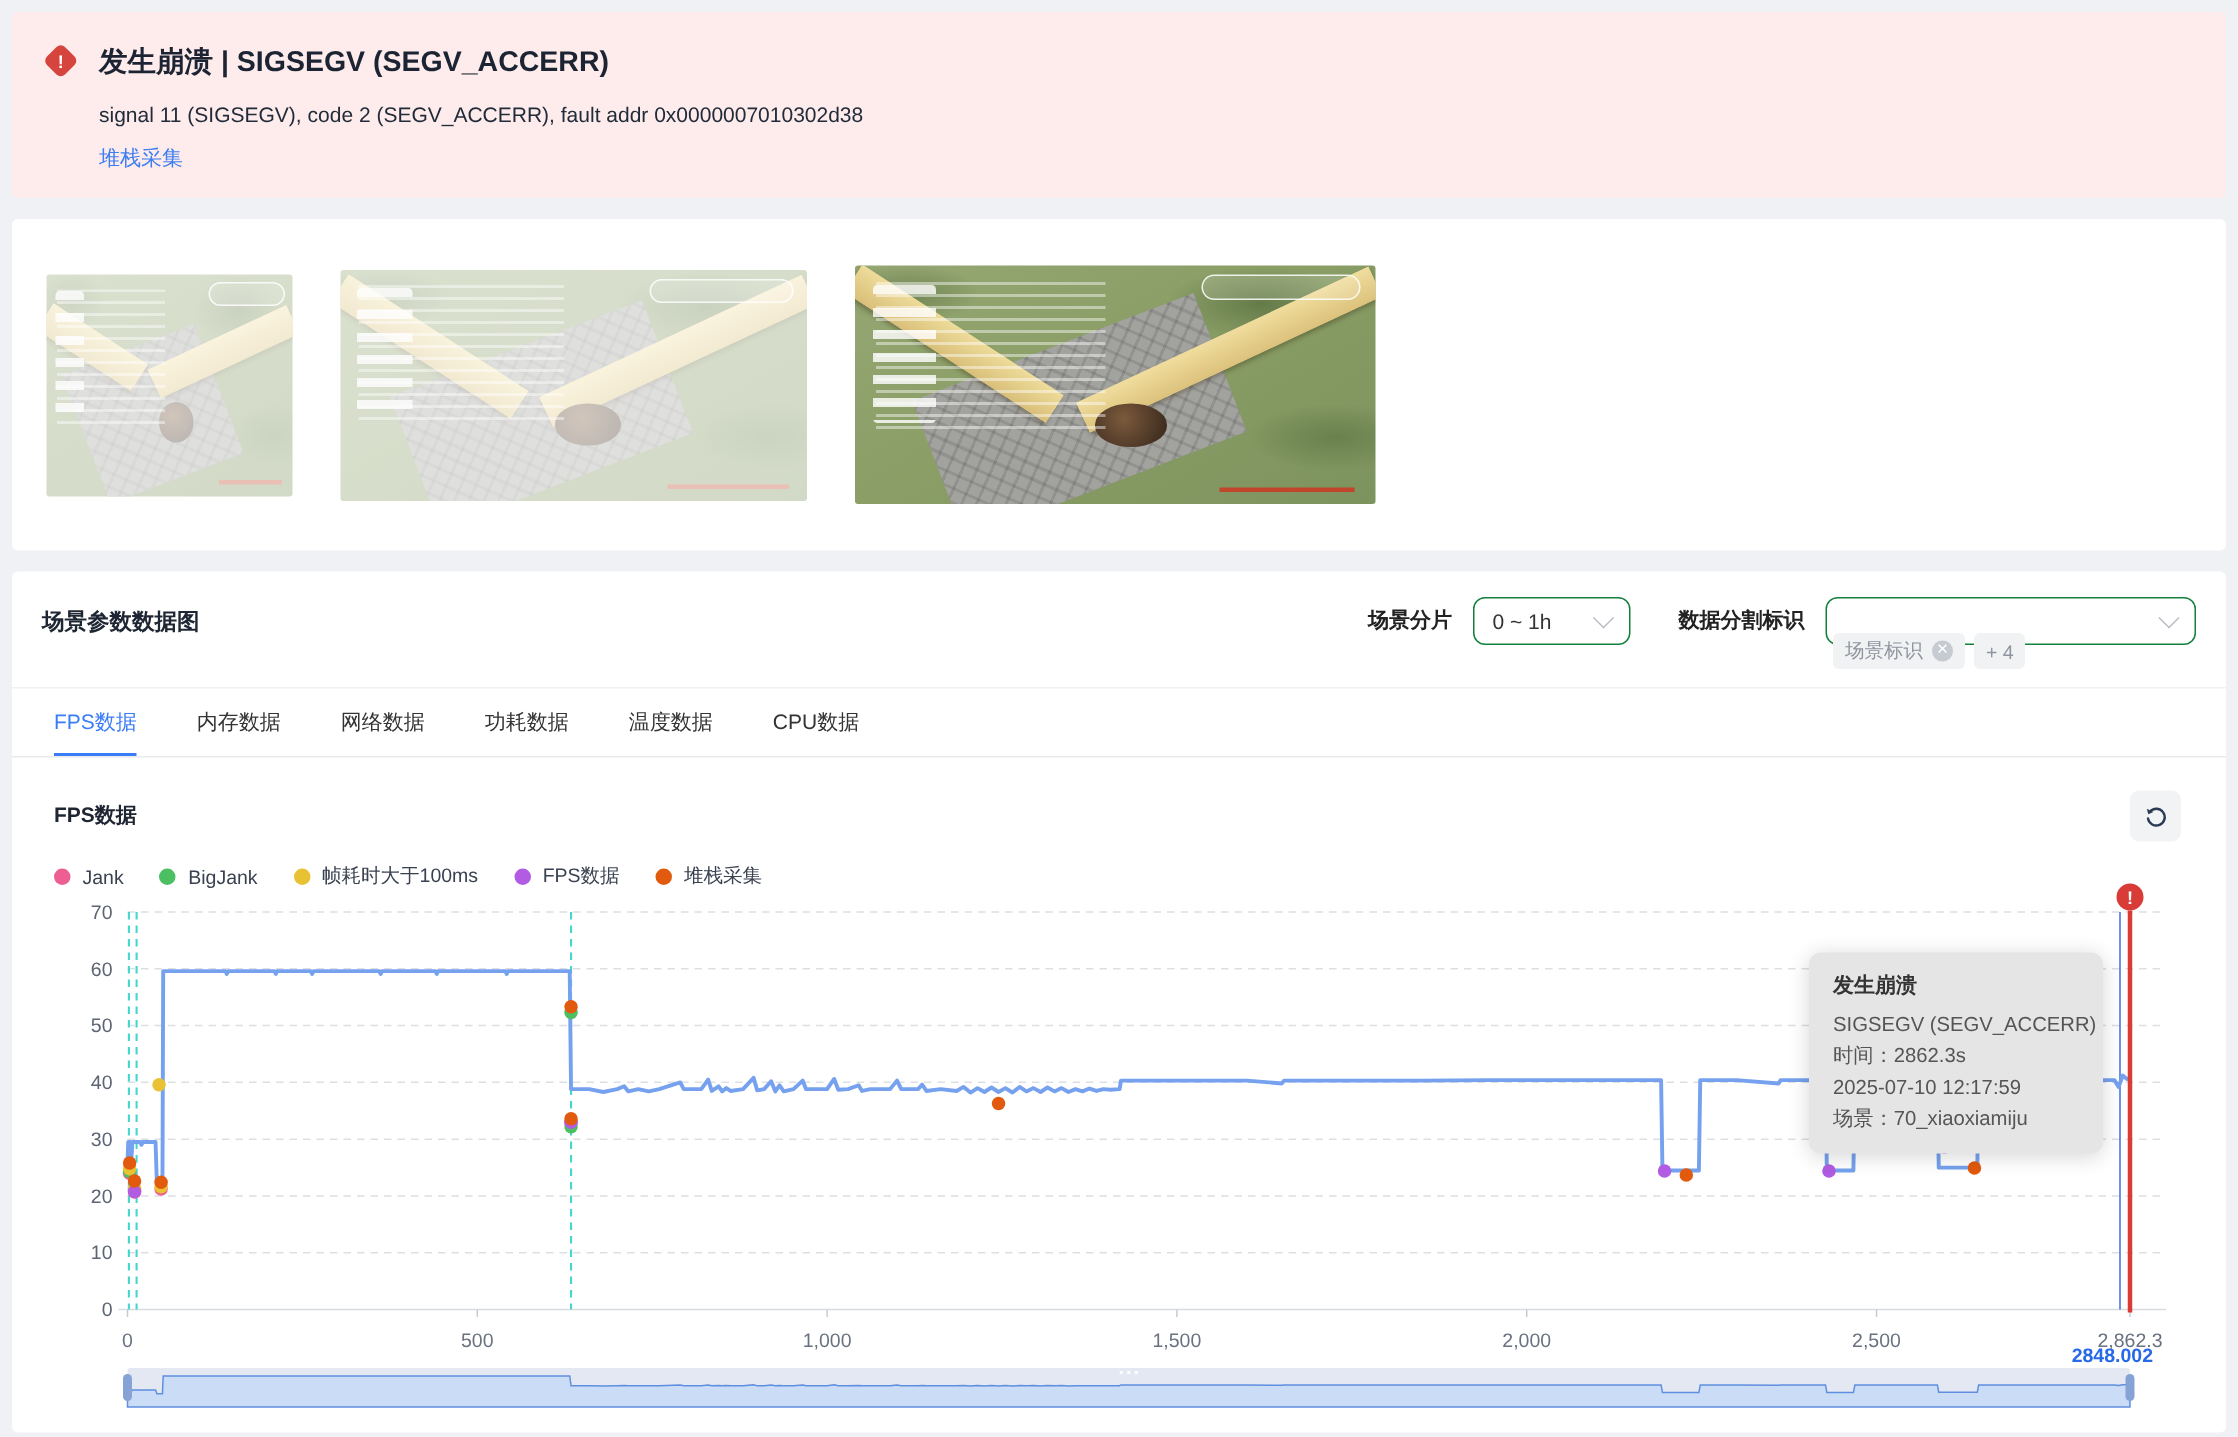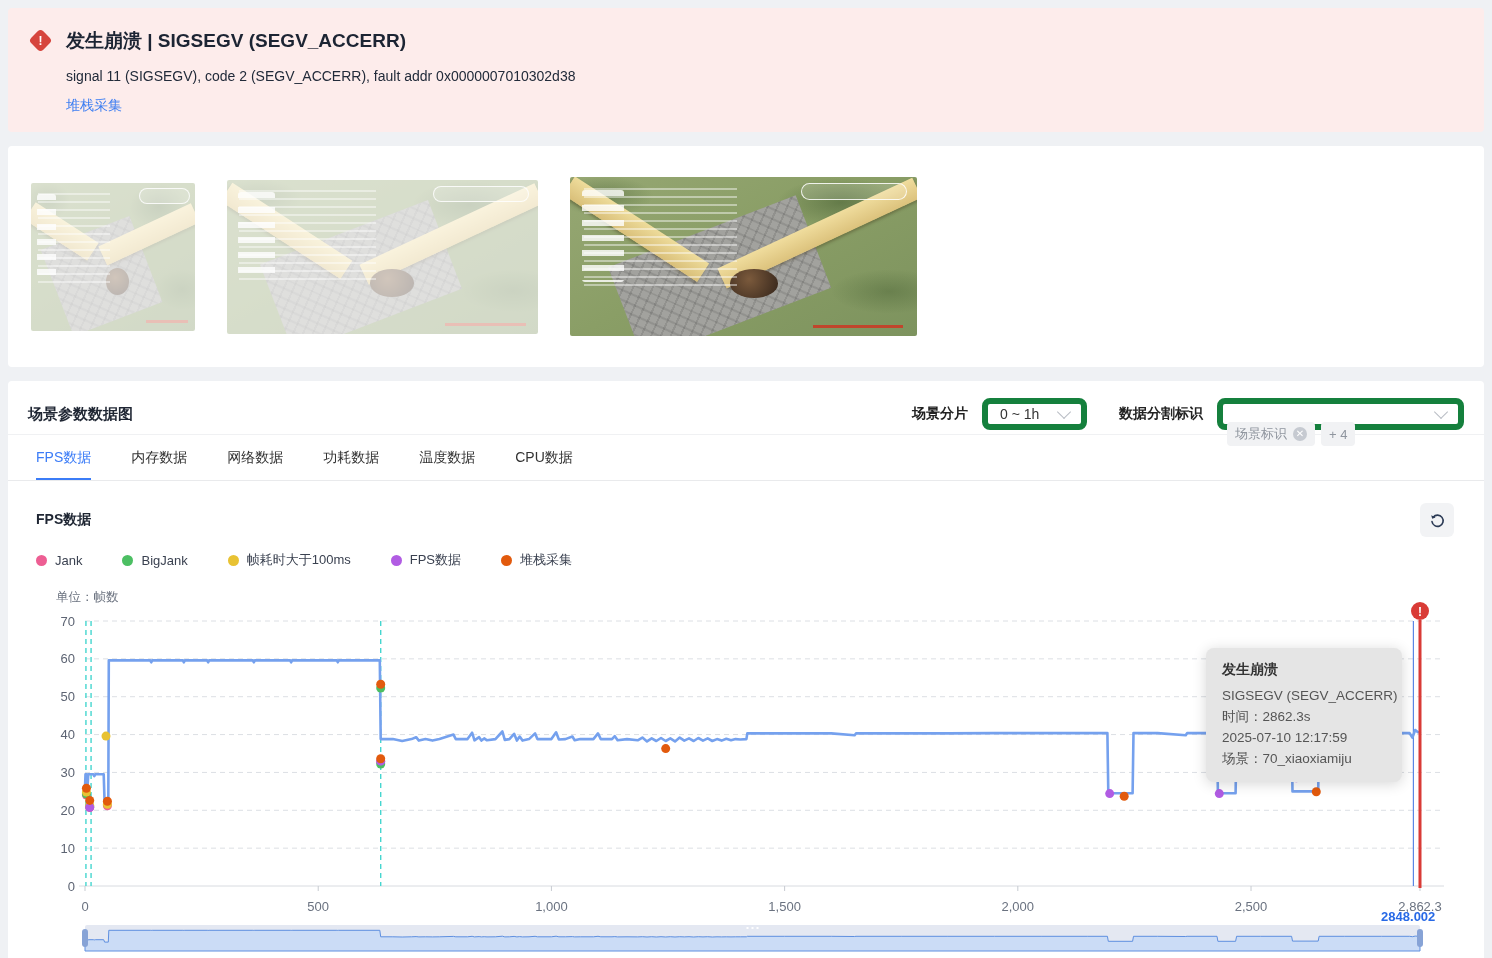--- a/index.html
+++ b/index.html
@@ -40,39 +40,39 @@
   .t-barrel{position:absolute;left:46%;top:58%;width:14%;height:18%;border-radius:50%;background:radial-gradient(circle at 40% 35%,#7b5a3c,#4a3category 322 60%,#33241a);background:radial-gradient(circle at 40% 35%,#7b5a3c,#33241a);}
   .t-debug{position:absolute;left:4%;top:7%;width:44%;height:62%;opacity:.55;
     background:repeating-linear-gradient(rgba(255,255,255,.8) 0 2px,transparent 2px 8px);}
   .t-pills{position:absolute;left:3.5%;top:8%;width:12%;height:58%;border-radius:3px;opacity:.85;
     background:repeating-linear-gradient(rgba(255,255,255,.95) 0 6px,transparent 6px 15px);}
   .t-topbar{position:absolute;right:3%;top:4%;width:30%;height:9%;border:1px solid rgba(255,255,255,.85);border-radius:9px;background:rgba(255,255,255,.15);}
   .t-red{position:absolute;right:4%;bottom:5%;width:26%;height:3px;background:rgba(205,55,35,.85);}
 
   
   .chart-card{padding-bottom:12px;}
-  .sec-head{display:flex;align-items:center;justify-content:space-between;padding:17px 20px 4px;border-bottom:1px solid #f0f1f3;}
+  .sec-head{display:flex;align-items:center;justify-content:space-between;padding:17px 20px 28px;border-bottom:1px solid #f0f1f3;}
   .sec-title{font-size:15px;font-weight:bold;}
   .filters{display:flex;align-items:center;gap:14px;}
   .f-label{font-size:14px;font-weight:bold;color:#222;margin-left:18px;}
-  .select{height:32px;box-sizing:border-box;border:6px solid #15803d;border-radius:8px;display:flex;align-items:center;justify-content:space-between;padding:0 12px;gap:10px;font-size:14px;color:#333;background:#fff;min-width:105px;cursor:pointer;}
+  .select{height:32px;box-sizing:border-box;border:1px solid #15803d;border-radius:8px;display:flex;align-items:center;justify-content:space-between;padding:0 12px;gap:10px;font-size:14px;color:#333;background:#fff;min-width:105px;cursor:pointer;}
   .multi{min-width:247px;padding:0 12px 0 4px;}
   .chev{width:9px;height:9px;border-right:1.5px solid #b9bdc4;border-bottom:1.5px solid #b9bdc4;transform:rotate(45deg);margin-top:-4px;flex:none;}
   .tag{background:#f1f2f4;border-radius:4px;height:24px;display:flex;align-items:center;padding:0 8px;font-size:13px;color:#8f959e;gap:6px;}
   .tags{display:flex;gap:6px;align-items:center;margin-top:40px;}
   .tag-x{width:14px;height:14px;border-radius:50%;background:#c6cad1;color:#fff;font-size:10px;line-height:14px;text-align:center;cursor:pointer;}
   .tabs{display:flex;gap:40px;padding:0 28px;border-bottom:1px solid #e9eaec;}
   .tab{padding:14px 0 11px;font-size:14px;color:#333;cursor:pointer;border-bottom:2px solid transparent;}
   .tab.active{color:#3b7cf7;border-bottom-color:#3b7cf7;}
 
   .chart-body{padding:22px 28px 0;}
   .cb-head{display:flex;justify-content:space-between;align-items:center;}
   .cb-title{font-size:14px;font-weight:bold;}
   .reset-btn{width:34px;height:34px;border-radius:6px;background:#f2f3f5;display:flex;align-items:center;justify-content:center;cursor:pointer;margin-right:2px;}
-  .legend{display:flex;gap:40px;margin-top:14px;align-items:center;}
+  .legend{display:flex;gap:24px;margin-top:14px;align-items:center;}
   .l-item{display:flex;align-items:center;gap:8px;font-size:13px;color:#3a4150;}
   .l-dot{width:11px;height:11px;border-radius:50%;flex:none;}
   .unit{font-size:12.5px;color:#6d7481;margin:20px 0 0 20px;}
   .chart-wrap{position:relative;margin-top:2px;}
   .chart-wrap svg{display:block;overflow:visible;}
   .chart-wrap svg text{font-family:"Liberation Sans","DejaVu Sans",sans-serif;}
   .tooltip{position:absolute;left:1170px;top:40px;width:164px;background:#e5e5e5;border-radius:8px;box-shadow:0 2px 14px rgba(0,0,0,.16);padding:13px 16px;z-index:5;}
   .tt-title{font-size:14px;font-weight:bold;margin-bottom:6px;color:#333;}
   .tt-line{font-size:13.5px;color:#555;line-height:21px;white-space:nowrap;}
   .ap-label{position:absolute;top:301px;width:84px;text-align:right;font-size:13px;font-weight:bold;color:#2769e6;}
@@ -186,21 +186,20 @@
           <div class="l-item">
             <span class="l-dot" style="background:#b15ce3"></span>
             <span>FPS数据</span>
           </div>
           <div class="l-item">
             <span class="l-dot" style="background:#e25a0d"></span>
             <span>堆栈采集</span>
           </div>
         </div>
 
-      <div class="unit">单位：帧数</div>
 
       <div class="chart-wrap">
         <svg id="fps-svg" width="1436" height="302">
             <line x1="43" y1="278" x2="1408" y2="278" stroke="#d8dbe0" stroke-width="1"></line>
             <text x="39" y="282.5" text-anchor="end" fill="#5d6473" font-size="13">0</text>
             <line x1="49" y1="240.14285714285714" x2="1408" y2="240.14285714285714" stroke="#dcdfe4" stroke-width="1" stroke-dasharray="5 4"></line>
             <text x="39" y="244.64285714285714" text-anchor="end" fill="#5d6473" font-size="13">10</text>
             <line x1="49" y1="202.28571428571428" x2="1408" y2="202.28571428571428" stroke="#dcdfe4" stroke-width="1" stroke-dasharray="5 4"></line>
             <text x="39" y="206.78571428571428" text-anchor="end" fill="#5d6473" font-size="13">20</text>
             <line x1="49" y1="164.42857142857144" x2="1408" y2="164.42857142857144" stroke="#dcdfe4" stroke-width="1" stroke-dasharray="5 4"></line>

